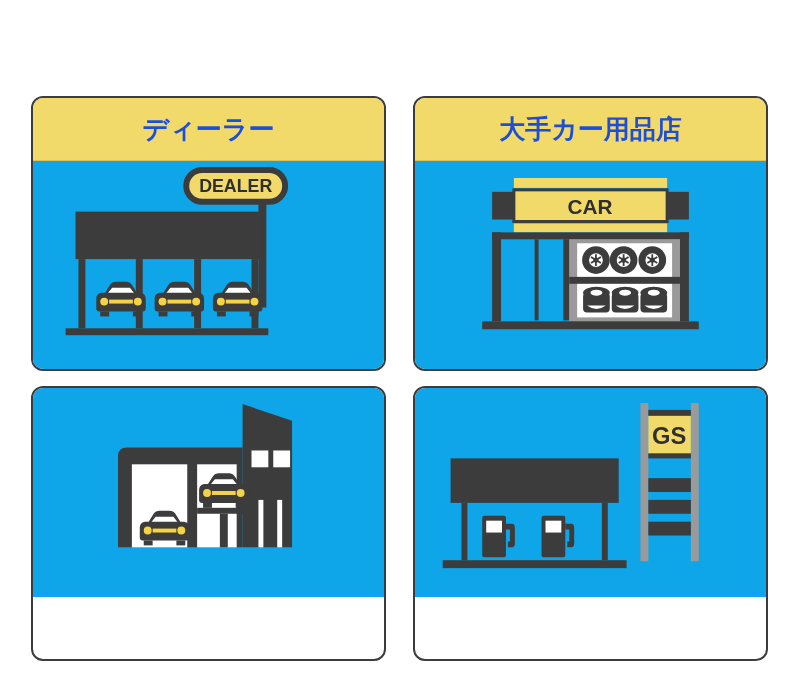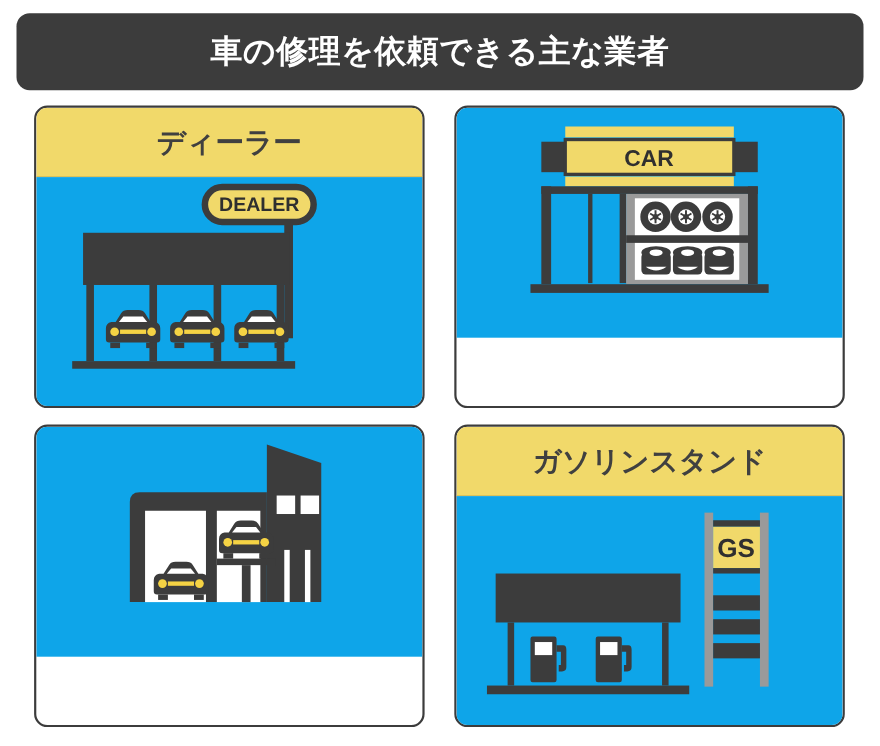--- a/index.html
+++ b/index.html
@@ -67,21 +67,21 @@
 
   .card-head {
     height: 62px;
     background: #f1d96a;
     display: flex;
     align-items: center;
     justify-content: center;
     border-bottom: 1px solid #d9c25c;
   }
   .card-title {
-    color: #404040;
+    color: #1d4ed8;
     font-size: 26px;
     font-weight: bold;
     line-height: 1;
   }
   .card-body {
     height: 209px;
     position: relative;
     background: #0ea5e9;
   }
   .art {
@@ -91,23 +91,20 @@
     width: 100%;
     height: 100%;
     display: block;
   }
 </style>
 </head>
 <body>
 
 <div class="page">
 
-  <div class="title-bar">
-    <div class="title-text">車の修理を依頼できる主な業者</div>
-  </div>
 
   <div class="grid">
 
     <div class="card c1">
       <div class="card-head">
         <div class="card-title">ディーラー</div>
       </div>
       <div class="card-body">
         <svg class="art" viewBox="0 0 355 209">
 
@@ -152,20 +149,23 @@
             <circle cx="12" cy="15" r="4" fill="#f5d344"></circle>
             <circle cx="46" cy="15" r="4" fill="#f5d344"></circle>
             <rect x="8" y="25" width="9" height="5" fill="#3c3c3c"></rect>
             <rect x="41" y="25" width="9" height="5" fill="#3c3c3c"></rect>
           </g>
         </svg>
       </div>
     </div>
 
     <div class="card c2">
+      <div class="card-head">
+        <div class="card-title">大手カー用品店</div>
+      </div>
       <div class="card-body">
         <svg class="art" viewBox="0 0 355 209">
 
           <rect x="100" y="16" width="155" height="10" fill="#f1d96a"></rect>
 
           <rect x="78" y="30" width="22" height="28" fill="#3c3c3c"></rect>
           <rect x="255" y="30" width="22" height="28" fill="#3c3c3c"></rect>
 
           <rect x="100" y="28" width="155" height="32" fill="#f1d96a" stroke="#3c3c3c" stroke-width="3"></rect>
           <text x="177" y="52" text-anchor="middle" font-family="Liberation Sans, sans-serif" font-size="21" font-weight="bold" fill="#2f2f2f">CAR</text>
@@ -268,23 +268,20 @@
             <circle cx="12" cy="15" r="4" fill="#f5d344"></circle>
             <circle cx="46" cy="15" r="4" fill="#f5d344"></circle>
             <rect x="8" y="25" width="9" height="5" fill="#3c3c3c"></rect>
             <rect x="41" y="25" width="9" height="5" fill="#3c3c3c"></rect>
           </g>
         </svg>
       </div>
     </div>
 
     <div class="card c4">
-      <div class="card-head">
-        <div class="card-title">ガソリンスタンド</div>
-      </div>
       <div class="card-body">
         <svg class="art" viewBox="0 0 355 209">
 
           <rect x="228" y="14" width="8" height="160" fill="#9a9a9a"></rect>
           <rect x="279" y="14" width="8" height="160" fill="#9a9a9a"></rect>
           <rect x="236" y="21" width="43" height="6" fill="#3c3c3c"></rect>
           <rect x="236" y="27" width="43" height="38" fill="#f1d96a"></rect>
           <text x="257" y="55" text-anchor="middle" font-family="Liberation Sans, sans-serif" font-size="24" font-weight="bold" fill="#2f2f2f">GS</text>
           <rect x="236" y="65" width="43" height="5" fill="#3c3c3c"></rect>
           <rect x="236" y="90" width="43" height="14" fill="#3c3c3c"></rect>

